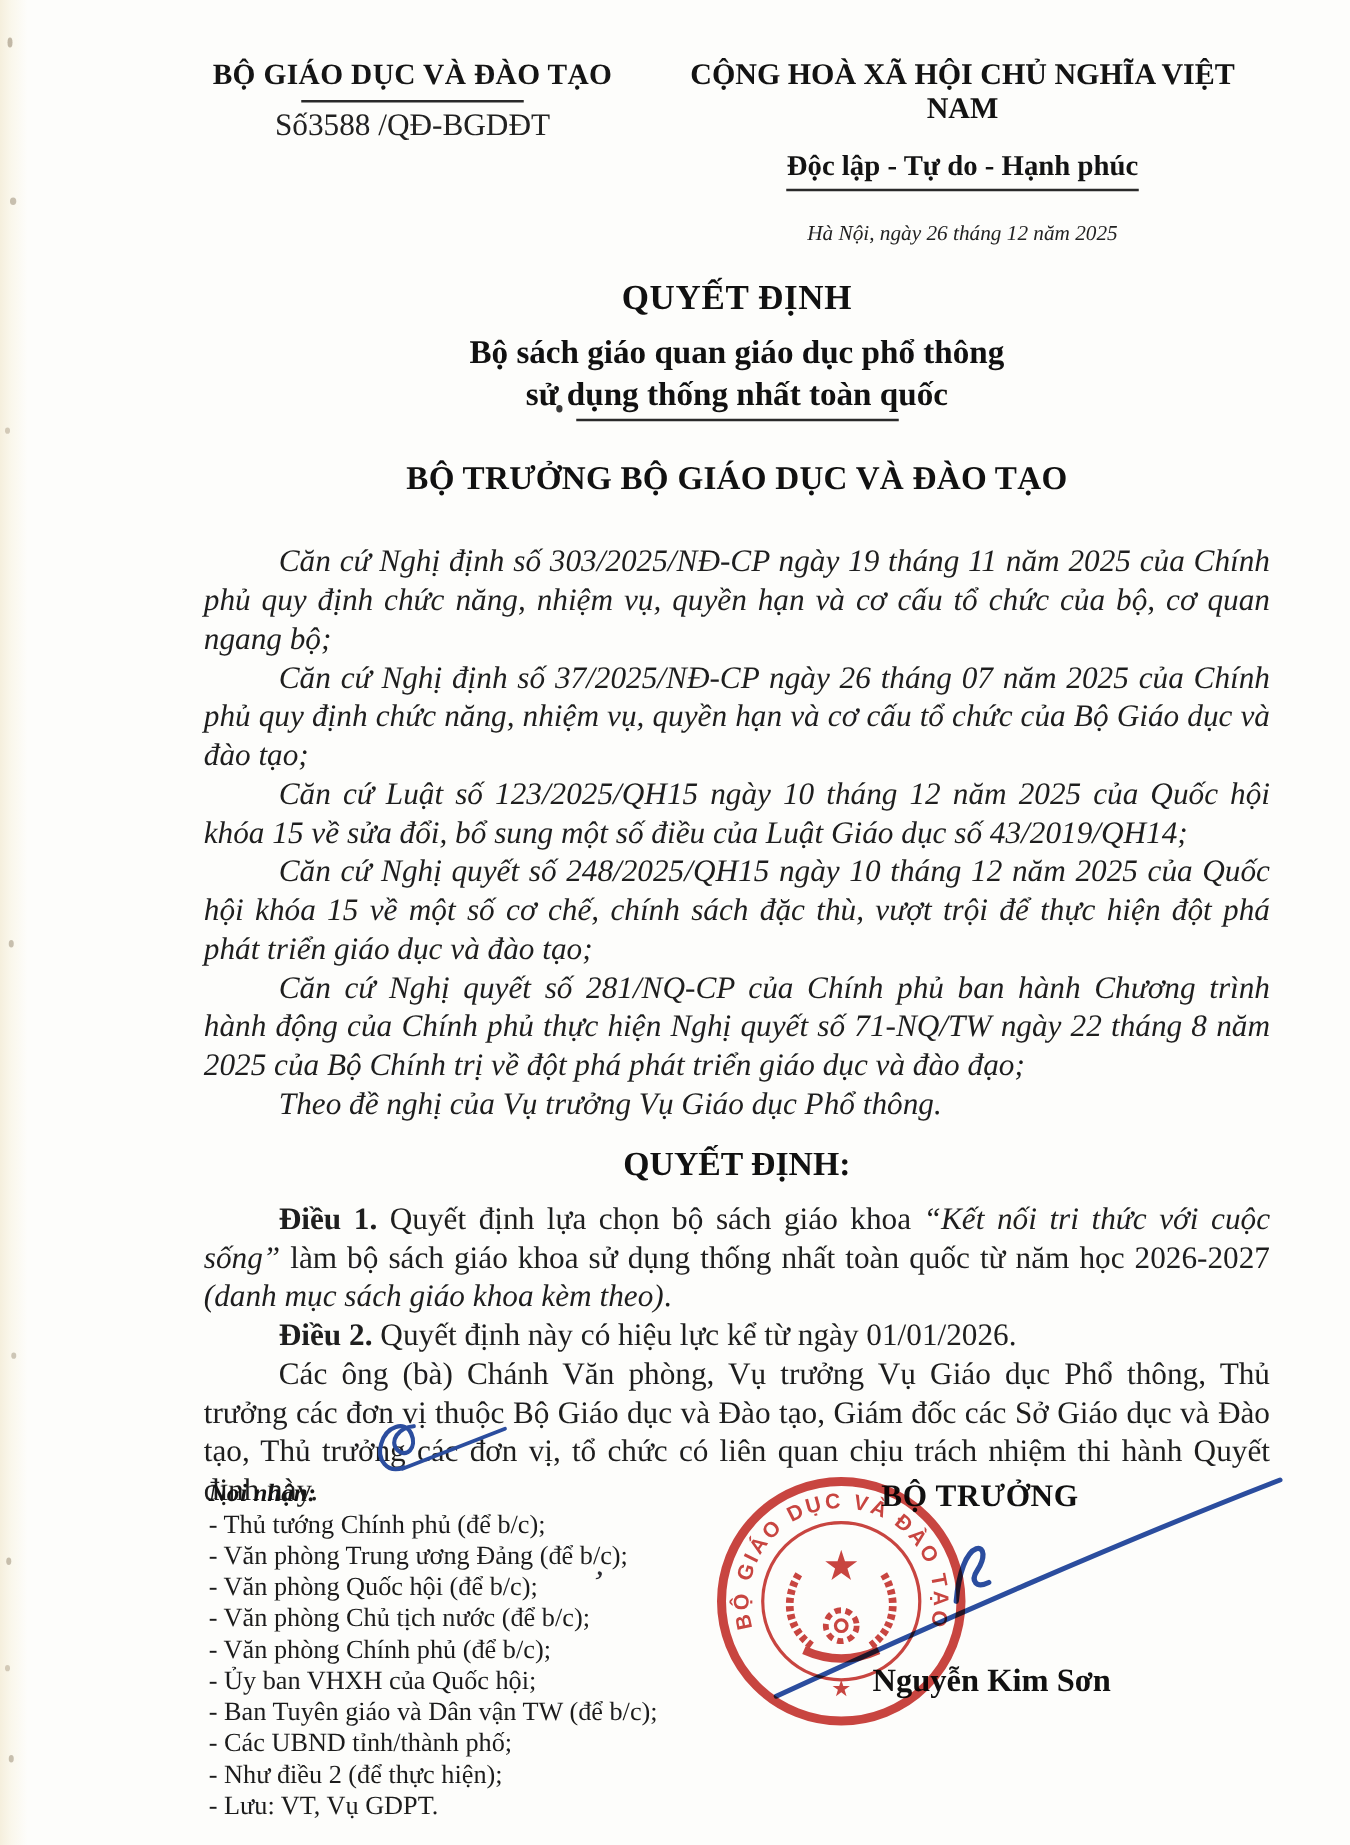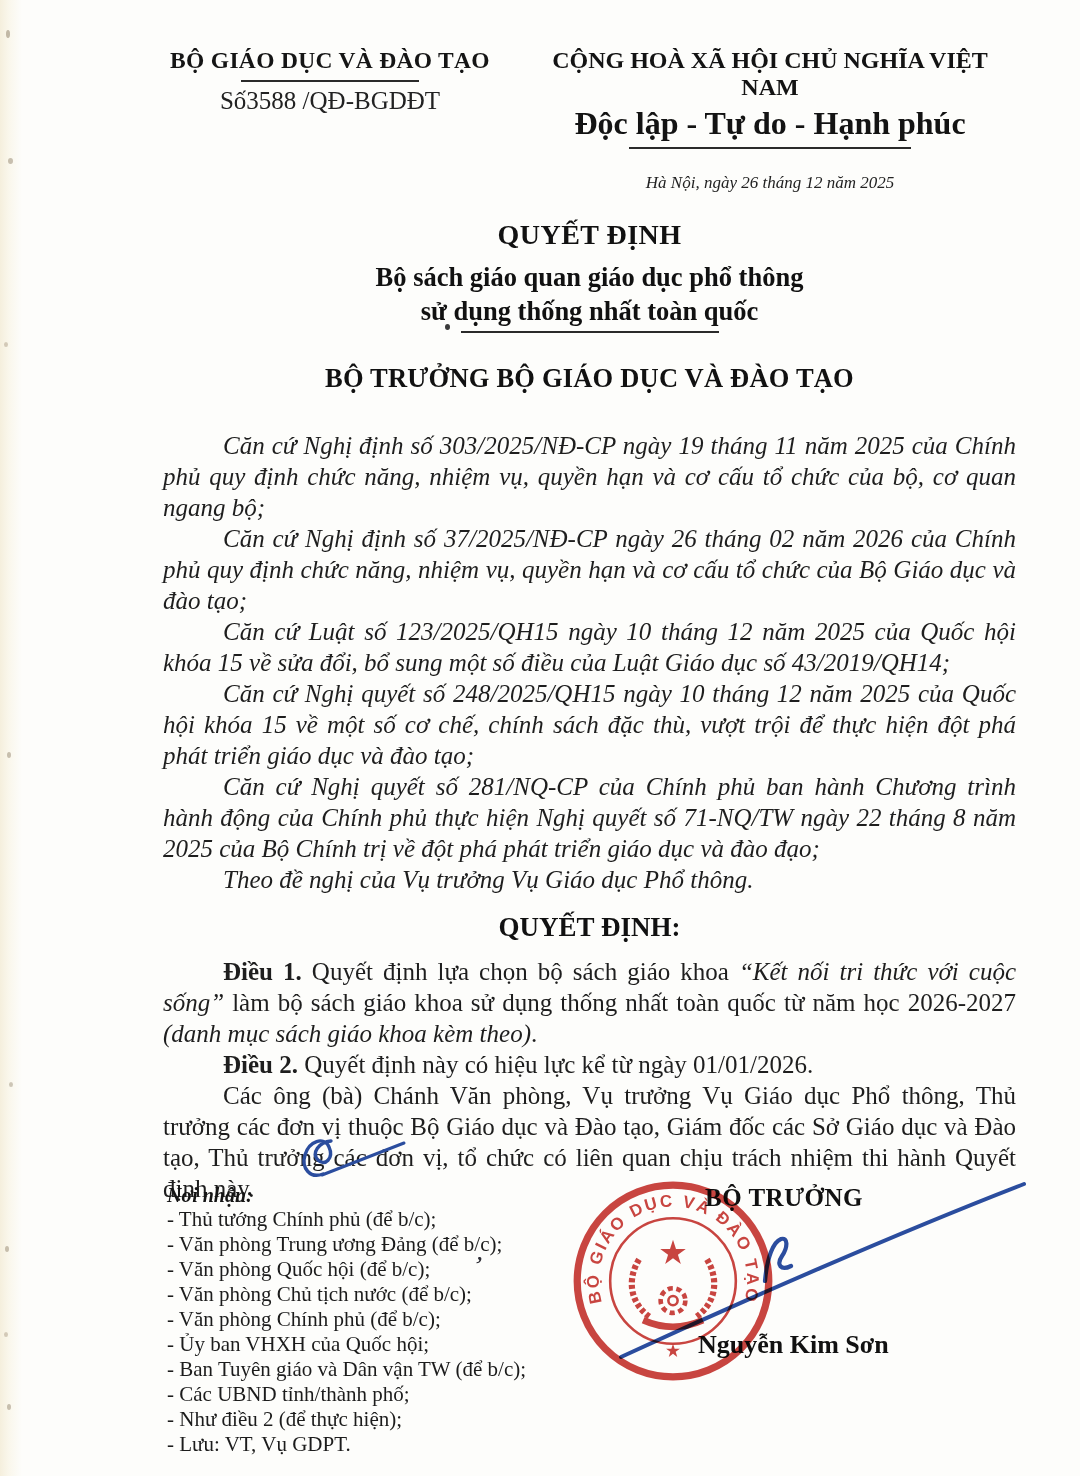--- a/index.html
+++ b/index.html
@@ -11,21 +11,21 @@
   }
   .speck{position:absolute;border-radius:50%;pointer-events:none;}
   
   .header{display:flex;padding-top:47px;}
   .h-left{margin-left:150px;width:360px;text-align:center;}
   .h-right{margin-left:25px;width:470px;text-align:center;}
   .agency{font-weight:bold;font-size:23.5px;letter-spacing:.3px;color:#151515;}
   .rule-agency{width:178px;border-bottom:2.5px solid #2a2a2a;margin:6px auto 0;}
   .doc-number{margin-top:5px;font-size:25px;color:#222;}
   .motto1{font-weight:bold;font-size:24px;color:#131313;}
-  .motto2{font-weight:bold;font-size:32px;margin-top:4px;color:#131313;}
+  .motto2{font-weight:bold;font-size:23px;margin-top:19px;color:#131313;}
   .rule-motto{width:282px;border-bottom:2.5px solid #2a2a2a;margin:5px auto 0;}
   .date-line{margin-top:24px;font-style:italic;font-size:17px;color:#222;}
   
   .content{margin:0 64px 0 163px;}
   .title-block{text-align:center;margin-top:26px;}
   .doc-kind{font-weight:bold;font-size:28px;letter-spacing:.5px;color:#111;}
   .subject{font-weight:bold;font-size:26.5px;line-height:34px;color:#111;}
   .subject.first{margin-top:9px;}
   .rule-title{width:258px;border-bottom:2.5px solid #2a2a2a;margin:3px auto 0;}
   .issuer{font-weight:bold;font-size:26.5px;margin-top:30px;letter-spacing:.2px;color:#111;}
@@ -79,21 +79,21 @@
     <div class="title-block">
       <div class="doc-kind">QUYẾT ĐỊNH</div>
       <div class="subject first">Bộ sách giáo quan giáo dục phổ thông</div>
       <div class="subject">sử dụng thống nhất toàn quốc</div>
       <div class="rule-title"></div>
       <div class="issuer">BỘ TRƯỞNG BỘ GIÁO DỤC VÀ ĐÀO TẠO</div>
     </div>
 
     <div class="body-text">
       <p class="preamble">Căn cứ Nghị định số 303/2025/NĐ-CP ngày 19 tháng 11 năm 2025 của Chính phủ quy định chức năng, nhiệm vụ, quyền hạn và cơ cấu tổ chức của bộ, cơ quan ngang bộ;</p>
-      <p class="preamble">Căn cứ Nghị định số 37/2025/NĐ-CP ngày 26 tháng 02 năm 2026 của Chính phủ quy định chức năng, nhiệm vụ, quyền hạn và cơ cấu tổ chức của Bộ Giáo dục và đào tạo;</p>
+      <p class="preamble">Căn cứ Nghị định số 37/2025/NĐ-CP ngày 26 tháng 07 năm 2025 của Chính phủ quy định chức năng, nhiệm vụ, quyền hạn và cơ cấu tổ chức của Bộ Giáo dục và đào tạo;</p>
       <p class="preamble">Căn cứ Luật số 123/2025/QH15 ngày 10 tháng 12 năm 2025 của Quốc hội khóa 15 về sửa đổi, bổ sung một số điều của Luật Giáo dục số 43/2019/QH14;</p>
       <p class="preamble">Căn cứ Nghị quyết số 248/2025/QH15 ngày 10 tháng 12 năm 2025 của Quốc hội khóa 15 về một số cơ chế, chính sách đặc thù, vượt trội để thực hiện đột phá phát triển giáo dục và đào tạo;</p>
       <p class="preamble">Căn cứ Nghị quyết số 281/NQ-CP của Chính phủ ban hành Chương trình hành động của Chính phủ thực hiện Nghị quyết số 71-NQ/TW ngày 22 tháng 8 năm 2025 của Bộ Chính trị về đột phá phát triển giáo dục và đào đạo;</p>
       <p class="preamble">Theo đề nghị của Vụ trưởng Vụ Giáo dục Phổ thông.</p>
 
       <div class="decision-heading">QUYẾT ĐỊNH:</div>
 
       <p><span class="lead">Điều 1.</span><span> Quyết định lựa chọn bộ sách giáo khoa </span><span class="it">“Kết nối tri thức với cuộc sống”</span><span> làm bộ sách giáo khoa sử dụng thống nhất toàn quốc từ năm học 2026-2027 </span><span class="it">(danh mục sách giáo khoa kèm theo)</span><span>.</span></p>
 
       <p><span class="lead">Điều 2.</span><span> Quyết định này có hiệu lực kể từ ngày 01/01/2026.</span></p>

